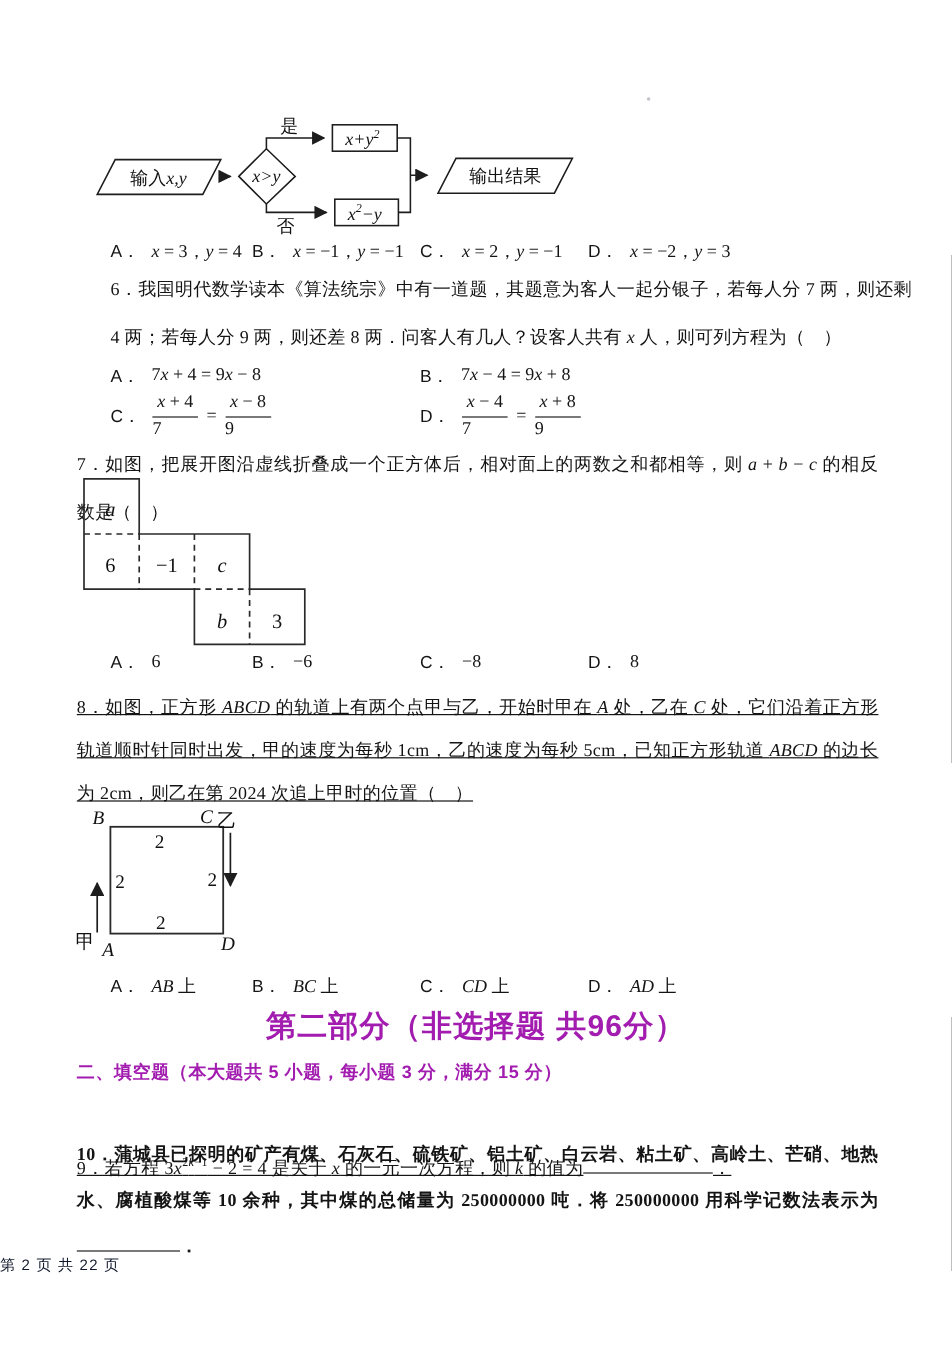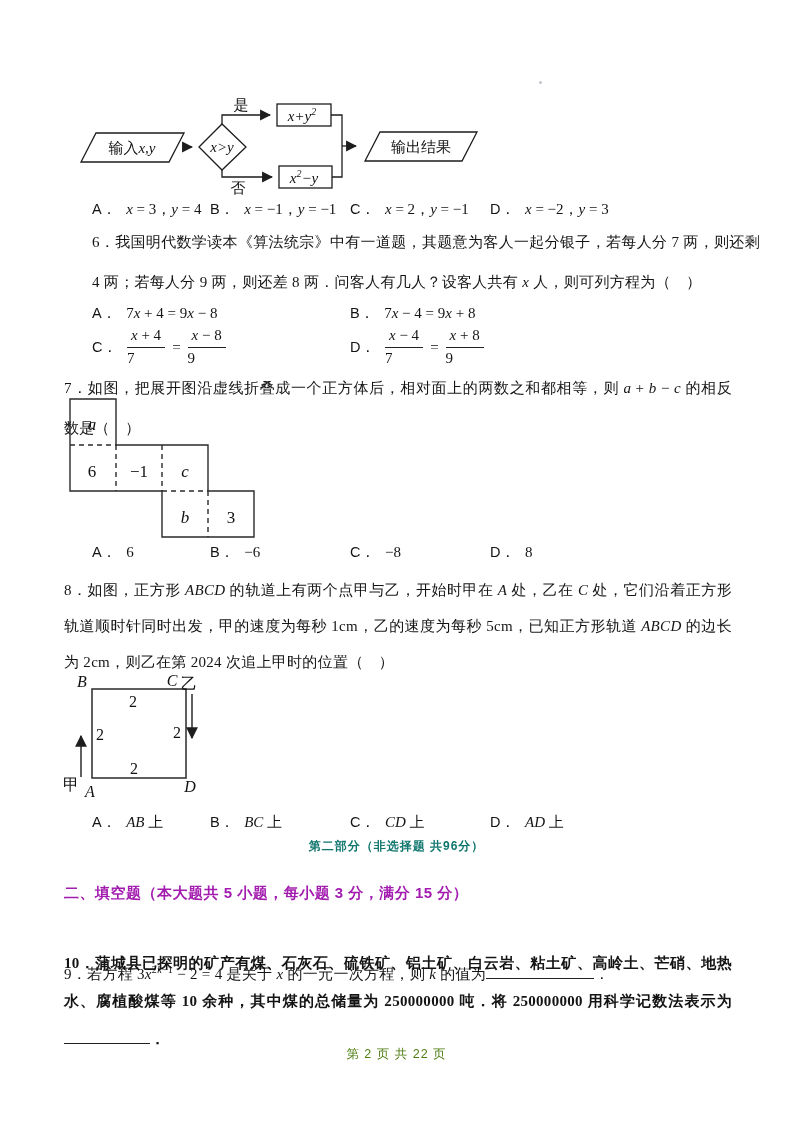--- a/index.html
+++ b/index.html
@@ -9,53 +9,53 @@
     font-family:"Liberation Serif","DejaVu Serif",serif;
     color:#141414;
   }
   .abs{position:absolute;}
   
   .stem{
     position:absolute;left:64px;width:668px;margin:0;
     font-size:15px;line-height:40px;letter-spacing:0.3px;
     text-align:justify;
   }
-  .stem.tight{line-height:36px;}
+  .stem.tight{line-height:36px;text-decoration:underline;}
   .stem i, .opt i{font-style:italic;font-family:"Liberation Serif","DejaVu Serif",serif;}
   sup{font-size:10px;line-height:0;}
   
   .row{position:absolute;left:64px;width:668px;box-sizing:border-box;padding-left:28px;display:grid;font-size:15px;}
   .row4{grid-template-columns:118px 140px 140px auto;}
   .row2{grid-template-columns:258px auto;}
   .opt{white-space:nowrap;display:flex;align-items:center;}
   .olabel{margin-right:10px;font-family:"Liberation Sans","DejaVu Sans",sans-serif;font-size:14.5px;}
   
   .frac{display:inline-block;line-height:1.3;vertical-align:middle;}
   .fnum{display:block;border-bottom:1.2px solid #222;padding:0 4px 1px 4px;}
   .fden{display:block;padding-top:1px;}
   .feq{margin:0 7px;}
   
   .section-title{
     position:absolute;left:0;width:100%;margin:0;text-align:center;
     font-family:"Liberation Sans","DejaVu Sans",sans-serif;
-    font-weight:bold;font-size:12px;letter-spacing:1px;color:#0f766e;
+    font-weight:bold;font-size:25px;letter-spacing:1px;color:#a21caf;
   }
   .sub-header{
     position:absolute;left:64px;width:668px;margin:0;
     font-family:"Liberation Sans","DejaVu Sans",sans-serif;
     font-weight:bold;font-size:15px;letter-spacing:0.5px;color:#a21caf;
   }
   
   .blank{display:inline-block;border-bottom:1px solid #222;height:14px;vertical-align:baseline;}
   .blank.w-q9{width:108px;}
   .blank.w-q10{width:86px;}
   
   .footer{
-    position:absolute;left:0;width:100%;text-align:center;
-    font-size:12.5px;color:#4d7c0f;letter-spacing:1px;
+    position:absolute;left:0;width:100%;
+    font-size:12.5px;color:#0f172a;letter-spacing:1px;
     font-family:"Liberation Sans","DejaVu Sans",sans-serif;
   }
   .stray-dot{position:absolute;width:3px;height:3px;background:#c3c3cc;border-radius:50%;}
   
   svg text{font-family:"Liberation Serif","DejaVu Serif",serif;fill:#111;}
 </style>
 </head>
 <body>
 
 <div class="page">

